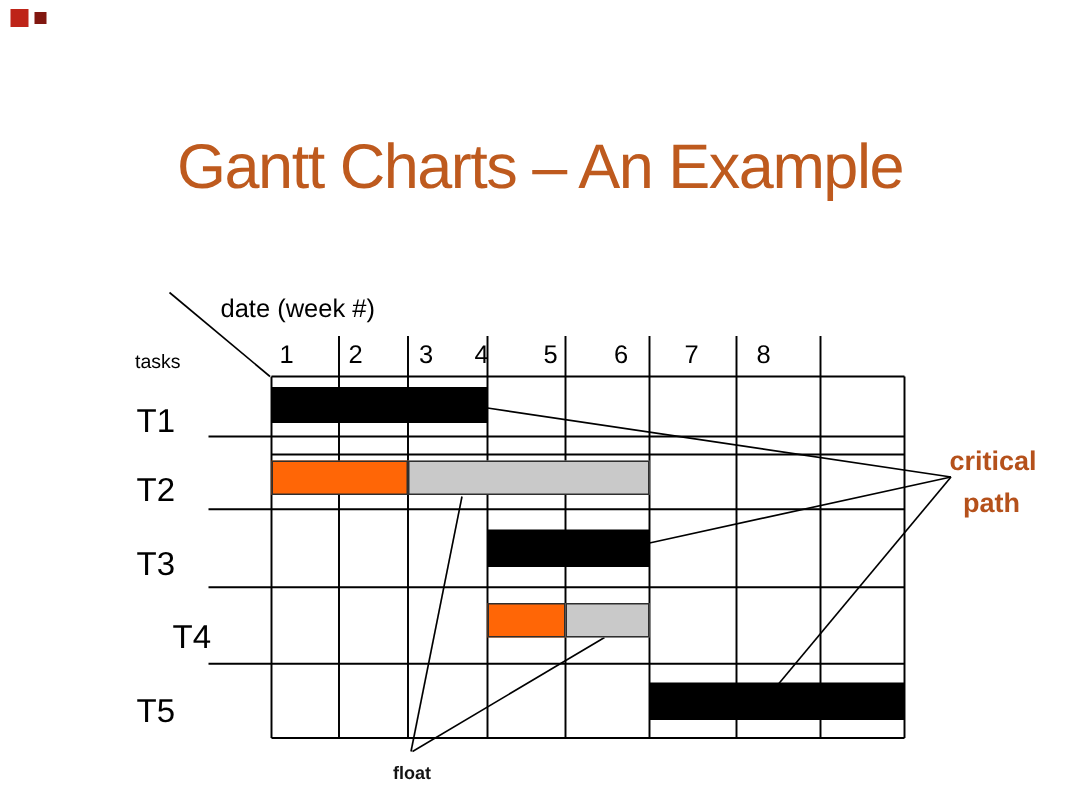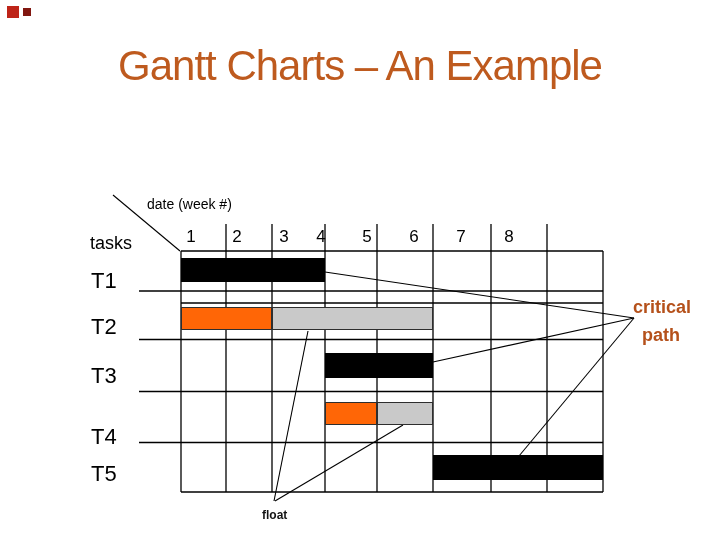--- a/index.html
+++ b/index.html
@@ -4,40 +4,40 @@
 <style>
   html,body{margin:0;padding:0;}
   .slide{position:relative;width:720px;height:540px;background:#fff;overflow:hidden;
          font-family:"Liberation Sans", sans-serif;}
   .sq{position:absolute;}
   .sq1{left:7px;top:6px;width:12px;height:12px;}
   .sq2{left:23px;top:8px;width:8px;height:8px;}
   .title{position:absolute;left:0;right:0;top:42px;margin:0;text-align:center;
          font-size:42px;font-weight:400;letter-spacing:-1px;}
   .lbl{position:absolute;color:#000;white-space:pre;}
-  .date-lbl{left:147px;top:196px;font-size:14px;}
-  .tasks-lbl{left:90px;top:233px;font-size:18px;}
+  .date-lbl{left:147px;top:196px;font-size:17px;}
+  .tasks-lbl{left:90px;top:233px;font-size:13px;}
   .week-num{position:absolute;width:24px;text-align:center;top:227px;font-size:17px;color:#000;}
   .task-lbl{position:absolute;left:91px;width:34px;font-size:22px;color:#000;}
   .bar{position:absolute;box-sizing:border-box;}
   .bar.task,.bar.float{border:1px solid #2e2e2e;}
   .cp-lbl{left:633px;top:294px;width:56px;text-align:center;
           font-size:18px;font-weight:bold;line-height:1.55;white-space:normal;}
   .float-lbl{left:262px;top:508px;font-size:12px;font-weight:bold;}
   svg{position:absolute;left:0;top:0;}
 </style>
 </head>
 <body>
 
 <div class="slide" style="background: rgb(255, 255, 255);">
 
   <div class="sq sq1" style="background: rgb(190, 36, 24);"></div>
   <div class="sq sq2" style="background: rgb(129, 23, 16);"></div>
 
-  <h1 class="title" style="color: rgb(190, 90, 30);">Gantt Charts – An Example</h1>
+  <h1 class="title" style="color: rgb(190, 90, 30); margin-top: 45px;">Gantt Charts – An Example</h1>
 
   <svg width="720" height="540" viewBox="0 0 720 540">
     <g id="grid-lines">
         <line x1="181" y1="251" x2="181" y2="492" stroke="#000" stroke-width="1.3"></line>
         <line x1="226" y1="251" x2="226" y2="492" stroke="#000" stroke-width="1.3"></line>
         <line x1="272" y1="251" x2="272" y2="492" stroke="#000" stroke-width="1.3"></line>
         <line x1="325" y1="251" x2="325" y2="492" stroke="#000" stroke-width="1.3"></line>
         <line x1="377" y1="251" x2="377" y2="492" stroke="#000" stroke-width="1.3"></line>
         <line x1="433" y1="251" x2="433" y2="492" stroke="#000" stroke-width="1.3"></line>
         <line x1="491" y1="251" x2="491" y2="492" stroke="#000" stroke-width="1.3"></line>
@@ -76,21 +76,21 @@
       <div class="week-num" style="left: 309px;">4</div>
       <div class="week-num" style="left: 355px;">5</div>
       <div class="week-num" style="left: 402px;">6</div>
       <div class="week-num" style="left: 449px;">7</div>
       <div class="week-num" style="left: 497px;">8</div>
     </div>
   <div id="task-labels">
       <div class="task-lbl" style="top: 268px;">T1</div>
       <div class="task-lbl" style="top: 314px;">T2</div>
       <div class="task-lbl" style="top: 363px;">T3</div>
-      <div class="task-lbl" style="top: 424px;">T4</div>
+      <div class="task-lbl" style="top: 412px; margin-left: 24px;">T4</div>
       <div class="task-lbl" style="top: 461px;">T5</div>
     </div>
   <div id="bars">
       <div class="bar critical" style="left: 181px; width: 144px; top: 257.5px; height: 24px; background: rgb(0, 0, 0);"></div>
       <div class="bar task" style="left: 181px; width: 91px; top: 306.5px; height: 23px; background: rgb(255, 102, 6);"></div>
       <div class="bar float" style="left: 272px; width: 161px; top: 306.5px; height: 23px; background: rgb(201, 201, 201);"></div>
       <div class="bar critical" style="left: 325px; width: 108px; top: 353px; height: 25px; background: rgb(0, 0, 0);"></div>
       <div class="bar task" style="left: 325px; width: 52px; top: 401.5px; height: 23.5px; background: rgb(255, 102, 6);"></div>
       <div class="bar float" style="left: 377px; width: 56px; top: 401.5px; height: 23.5px; background: rgb(201, 201, 201);"></div>
       <div class="bar critical" style="left: 433px; width: 170px; top: 455px; height: 25px; background: rgb(0, 0, 0);"></div>

